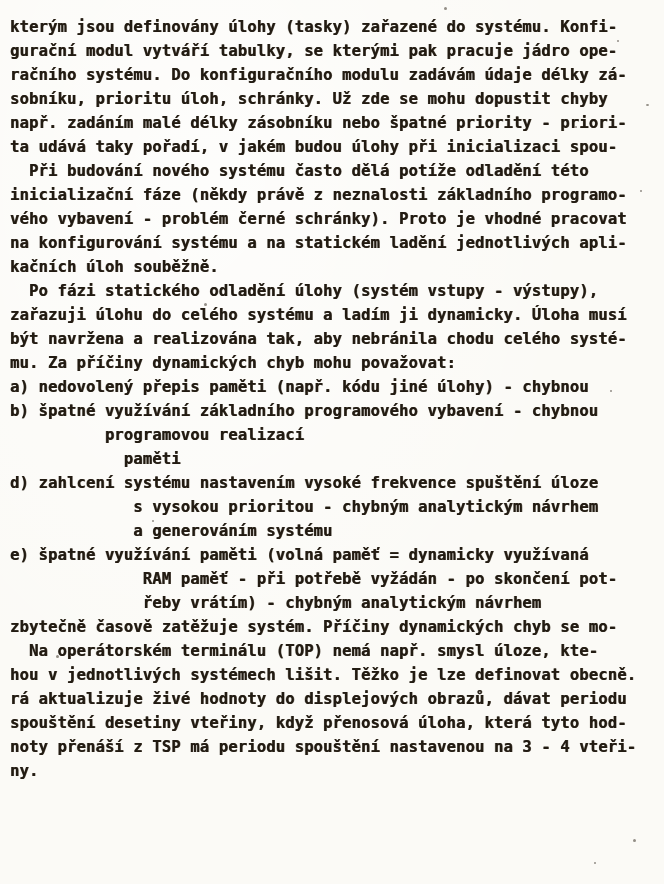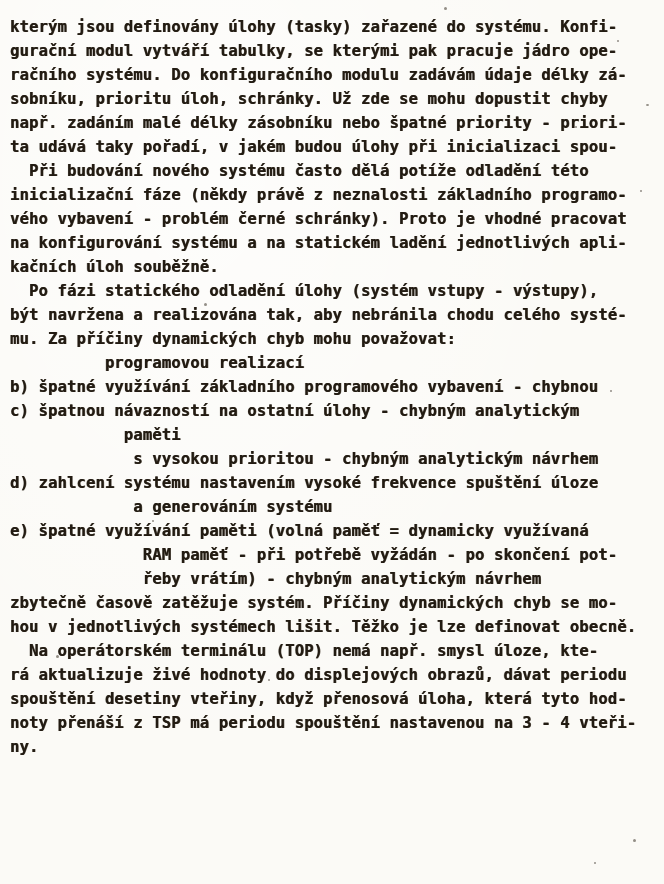--- a/index.html
+++ b/index.html
@@ -47,35 +47,36 @@
   <div class="line">račního systému. Do konfiguračního modulu zadávám údaje délky zá-</div>
   <div class="line">sobníku, prioritu úloh, schránky. Už zde se mohu dopustit chyby</div>
   <div class="line">např. zadáním malé délky zásobníku nebo špatné priority - priori-</div>
   <div class="line">ta udává taky pořadí, v jakém budou úlohy při inicializaci spou-</div>
   <div class="line">  Při budování nového systému často dělá potíže odladění této</div>
   <div class="line">inicializační fáze (někdy právě z neznalosti základního programo-</div>
   <div class="line">vého vybavení - problém černé schránky). Proto je vhodné pracovat</div>
   <div class="line">na konfigurování systému a na statickém ladění jednotlivých apli-</div>
   <div class="line">kačních úloh souběžně.</div>
   <div class="line">  Po fázi statického odladění úlohy (systém vstupy - výstupy),</div>
+  <div class="line">zařazuji úlohu do celého systému a ladím ji dynamicky. Úloha musí</div>
   <div class="line">být navržena a realizována tak, aby nebránila chodu celého systé-</div>
   <div class="line">mu. Za příčiny dynamických chyb mohu považovat:</div>
+  <div class="line">a) nedovolený přepis paměti (např. kódu jiné úlohy) - chybnou</div>
+  <div class="line">b) špatné využívání základního programového vybavení - chybnou</div>
   <div class="line">          programovou realizací</div>
-  <div class="line">b) špatné využívání základního programového vybavení - chybnou</div>
-  <div class="line">c) špatnou návazností na ostatní úlohy - chybným analytickým</div>
   <div class="line">            paměti</div>
+  <div class="line">d) zahlcení systému nastavením vysoké frekvence spuštění úloze</div>
   <div class="line">             s vysokou prioritou - chybným analytickým návrhem</div>
-  <div class="line">d) zahlcení systému nastavením vysoké frekvence spuštění úloze</div>
   <div class="line">             a generováním systému</div>
   <div class="line">e) špatné využívání paměti (volná paměť = dynamicky využívaná</div>
   <div class="line">              RAM paměť - při potřebě vyžádán - po skončení pot-</div>
   <div class="line">              řeby vrátím) - chybným analytickým návrhem</div>
   <div class="line">zbytečně časově zatěžuje systém. Příčiny dynamických chyb se mo-</div>
+  <div class="line">  Na operátorském terminálu (TOP) nemá např. smysl úloze, kte-</div>
   <div class="line">hou v jednotlivých systémech lišit. Těžko je lze definovat obecně.</div>
-  <div class="line">  Na operátorském terminálu (TOP) nemá např. smysl úloze, kte-</div>
   <div class="line">rá aktualizuje živé hodnoty do displejových obrazů, dávat periodu</div>
   <div class="line">spouštění desetiny vteřiny, když přenosová úloha, která tyto hod-</div>
   <div class="line">noty přenáší z TSP má periodu spouštění nastavenou na 3 - 4 vteři-</div>
   <div class="line">ny.</div>
 
   <div class="speck" style="left:444px;top:7px;width:3px;height:3px;"></div>
   <div class="speck" style="left:617px;top:40px;width:2px;height:2px;"></div>
   <div class="speck" style="left:646px;top:104px;width:3px;height:2px;"></div>
   <div class="speck" style="left:575px;top:126px;width:2px;height:2px;"></div>
   <div class="speck" style="left:30px;top:173px;width:3px;height:3px;"></div>

